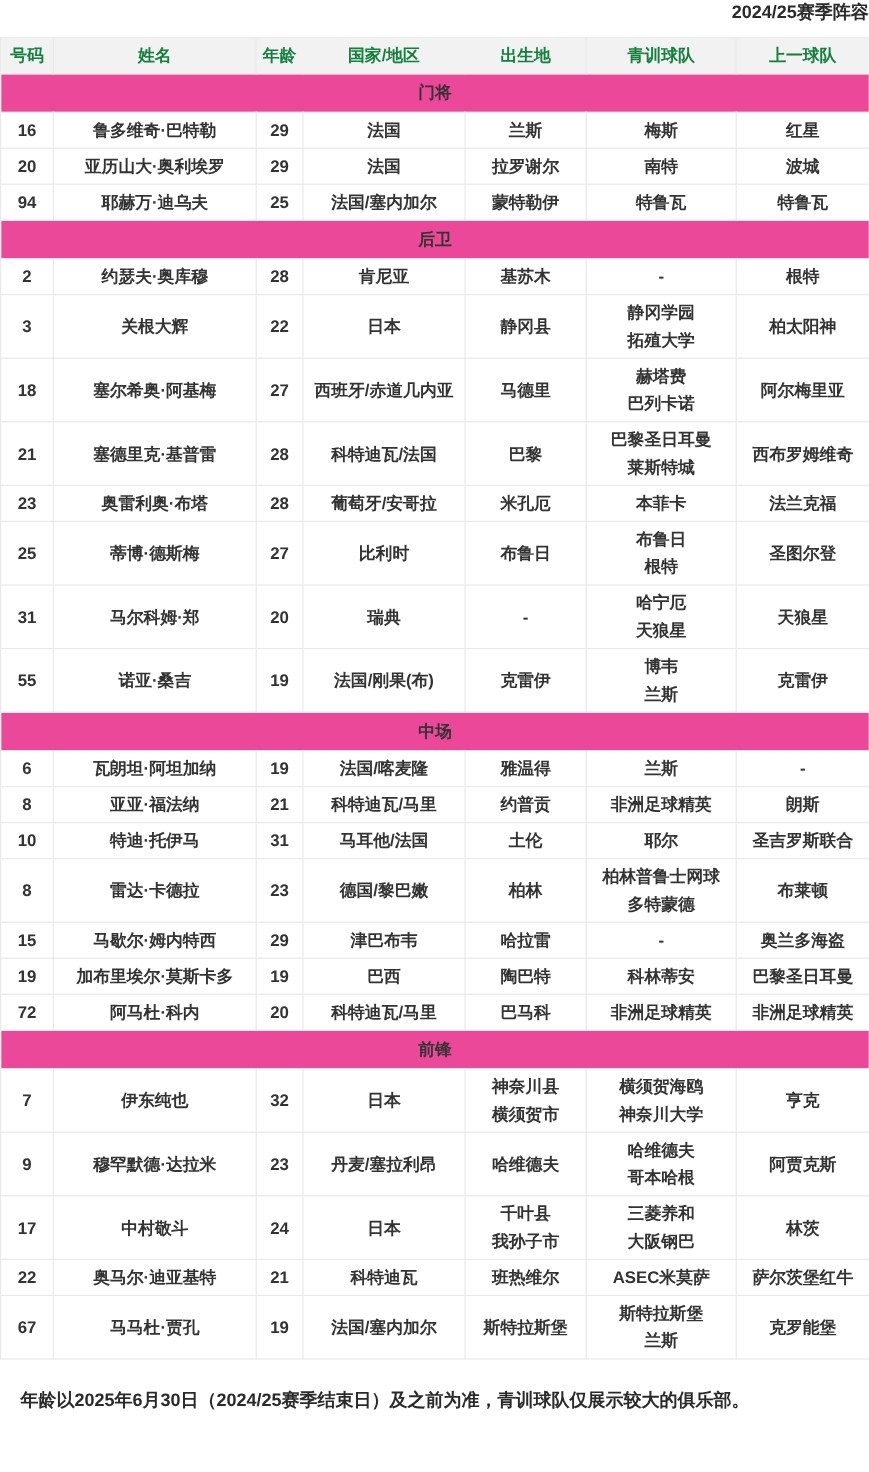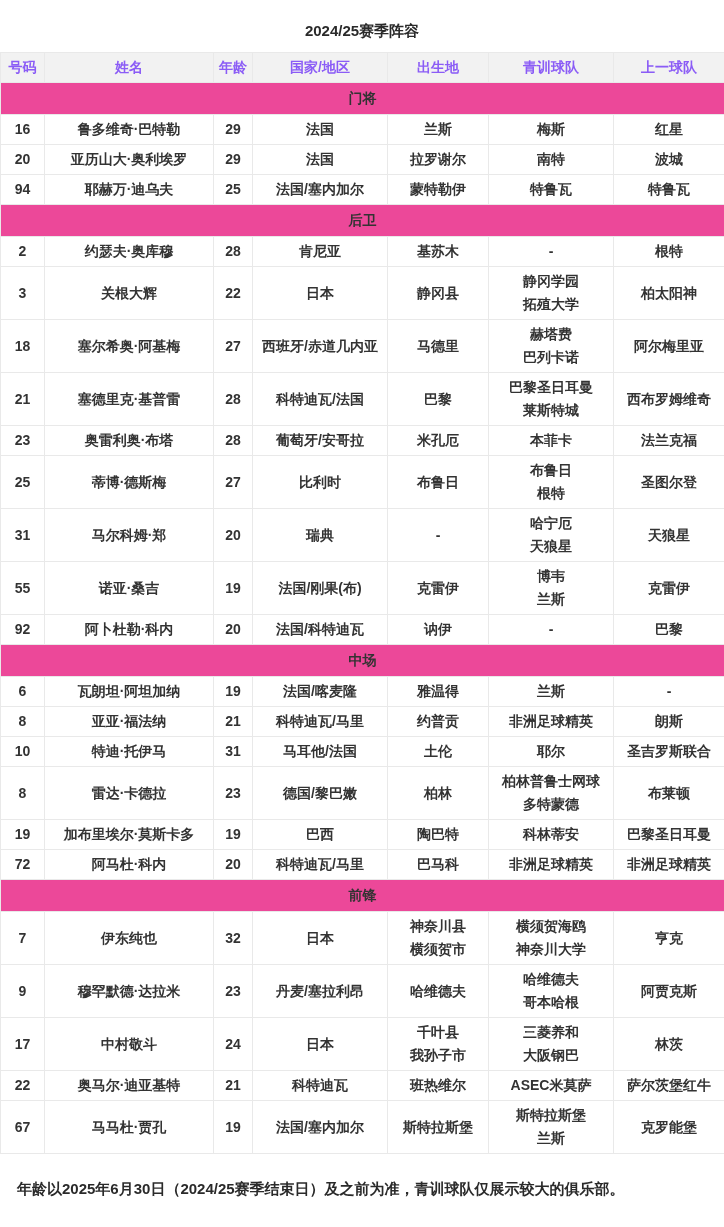--- a/index.html
+++ b/index.html
@@ -8,24 +8,24 @@
     padding: 0;
     background: #ffffff;
     width: 724px;
     font-family: "Liberation Sans", "DejaVu Sans", sans-serif;
     color: #333333;
   }
   .page {
     width: 724px;
   }
   .title {
-    text-align: center;
+    text-align: right;
     font-size: 15px;
     font-weight: bold;
-    padding: 22px 0 11px 0;
+    padding: 1px 0 11px 0;
     color: #2a2a2a;
   }
   table.squad {
     width: 724px;
     border-collapse: collapse;
     table-layout: fixed;
   }
   table.squad th,
   table.squad td {
     border: 1px solid #e9e9e9;
@@ -33,21 +33,21 @@
     vertical-align: middle;
     font-size: 14px;
     font-weight: bold;
     line-height: 23px;
     padding: 3px 2px;
     white-space: pre-line;
     overflow: hidden;
   }
   table.squad th {
     background: #f2f2f2;
-    color: #8b5cf6;
+    color: #15803d;
     text-align: center;
   }
   table.squad td.section-cell {
     background: #ec4899;
     font-size: 14px;
     padding: 4px 2px;
   }
   .footnote {
     font-size: 15px;
     font-weight: bold;
@@ -189,29 +189,20 @@
           <td>55</td>
           <td>诺亚·桑吉</td>
           <td>19</td>
           <td>法国/刚果(布)</td>
           <td>克雷伊</td>
           <td>博韦
 兰斯</td>
           <td>克雷伊</td>
         </tr>
         <tr>
-          <td>92</td>
-          <td>阿卜杜勒·科内</td>
-          <td>20</td>
-          <td>法国/科特迪瓦</td>
-          <td>讷伊</td>
-          <td>-</td>
-          <td>巴黎</td>
-        </tr>
-        <tr>
           <td class="section-cell" colspan="7">中场</td>
         </tr>
         <tr>
           <td>6</td>
           <td>瓦朗坦·阿坦加纳</td>
           <td>19</td>
           <td>法国/喀麦隆</td>
           <td>雅温得</td>
           <td>兰斯</td>
           <td>-</td>
@@ -236,20 +227,29 @@
         </tr>
         <tr>
           <td>8</td>
           <td>雷达·卡德拉</td>
           <td>23</td>
           <td>德国/黎巴嫩</td>
           <td>柏林</td>
           <td>柏林普鲁士网球
 多特蒙德</td>
           <td>布莱顿</td>
+        </tr>
+        <tr>
+          <td>15</td>
+          <td>马歇尔·姆内特西</td>
+          <td>29</td>
+          <td>津巴布韦</td>
+          <td>哈拉雷</td>
+          <td>-</td>
+          <td>奥兰多海盗</td>
         </tr>
         <tr>
           <td>19</td>
           <td>加布里埃尔·莫斯卡多</td>
           <td>19</td>
           <td>巴西</td>
           <td>陶巴特</td>
           <td>科林蒂安</td>
           <td>巴黎圣日耳曼</td>
         </tr>

